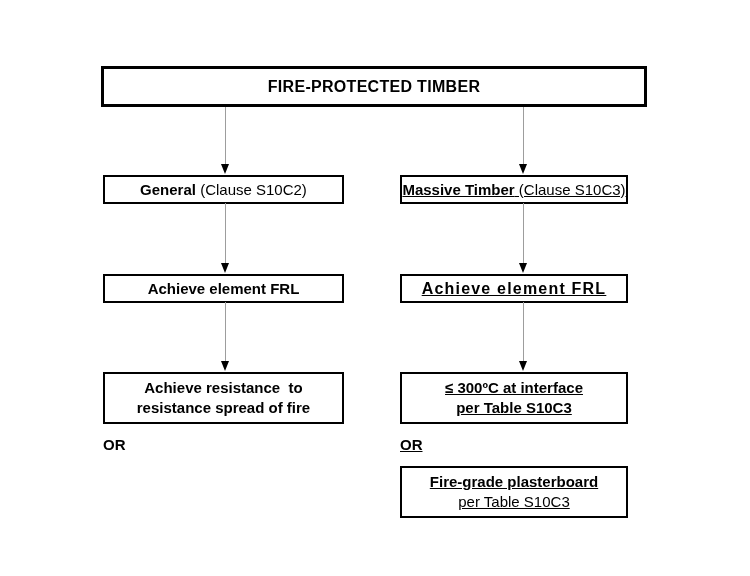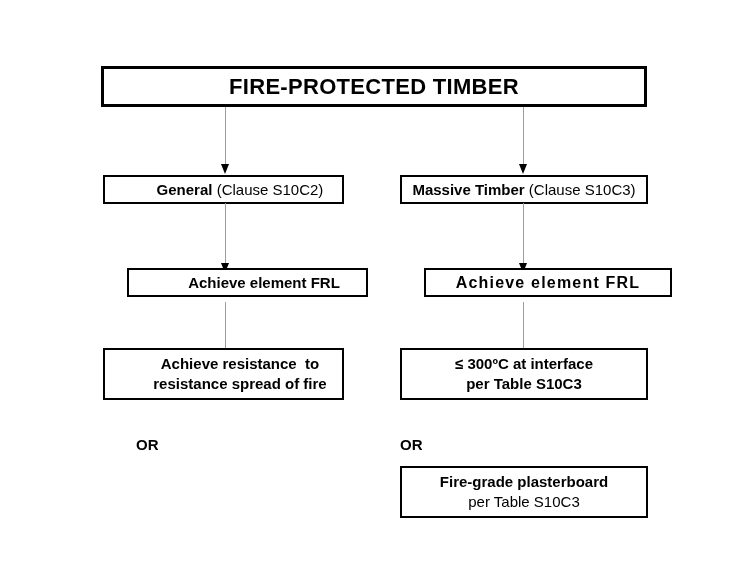--- a/index.html
+++ b/index.html
@@ -28,30 +28,30 @@
     font-size: 15px;
     line-height: 20px;
     color: #000000;
   }
   .box .line { white-space: pre; }
   .bold { font-weight: bold; }
   .regular { font-weight: normal; }
   #root-box {
     left: 101px; top: 66px; width: 546px; height: 41px;
     border-width: 3px;
-    font-size: 22px;
+    font-size: 16px;
     font-weight: bold;
     letter-spacing: 0.3px;
   }
   
-  .col-left  { left: 103px; width: 241px; padding-left: 33px; }
-  .col-right { left: 400px; width: 248px; }
+  .col-left  { left: 103px; width: 241px; }
+  .col-right { left: 400px; width: 228px; text-decoration: underline; }
   .row-clause { top: 175px; height: 29px; }
-  .row-frl    { top: 268px; height: 29px; margin-left: 24px; }
-  .row-crit   { top: 348px; height: 52px; }
+  .row-frl    { top: 274px; height: 29px; }
+  .row-crit   { top: 372px; height: 52px; }
   .row-alt    { top: 466px; height: 52px; }
   #frl-right { font-size: 16px; letter-spacing: 1.2px; }
   .or-label {
     position: absolute;
     top: 436px;
     height: 18px;
     text-align: left;
     font-size: 15px;
     font-weight: bold;
     line-height: 18px;

